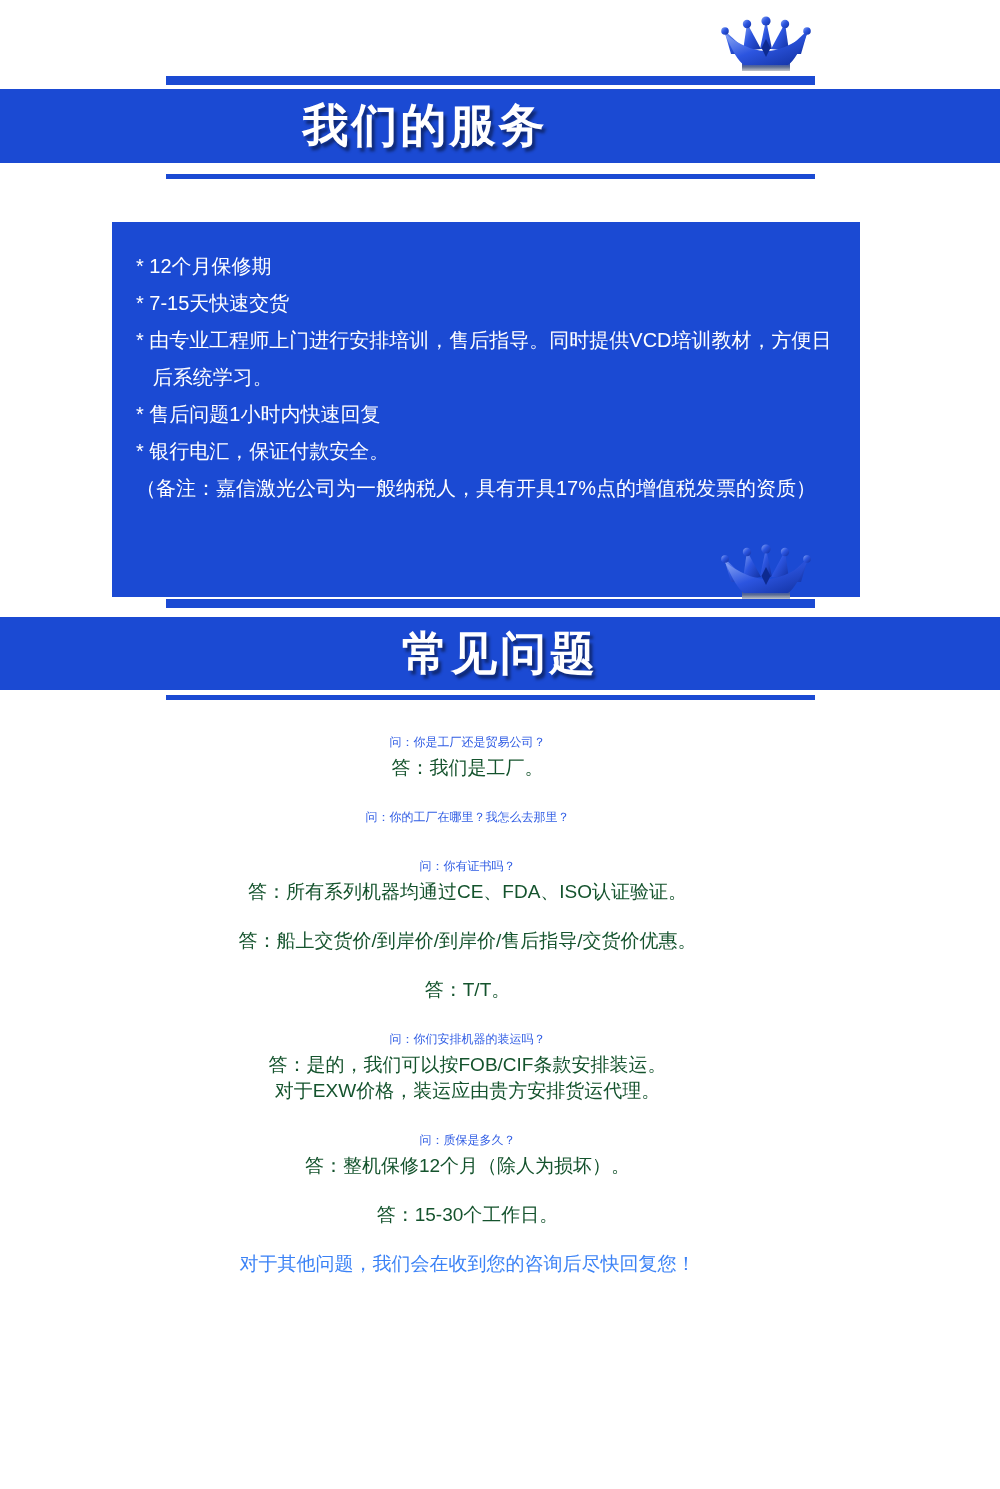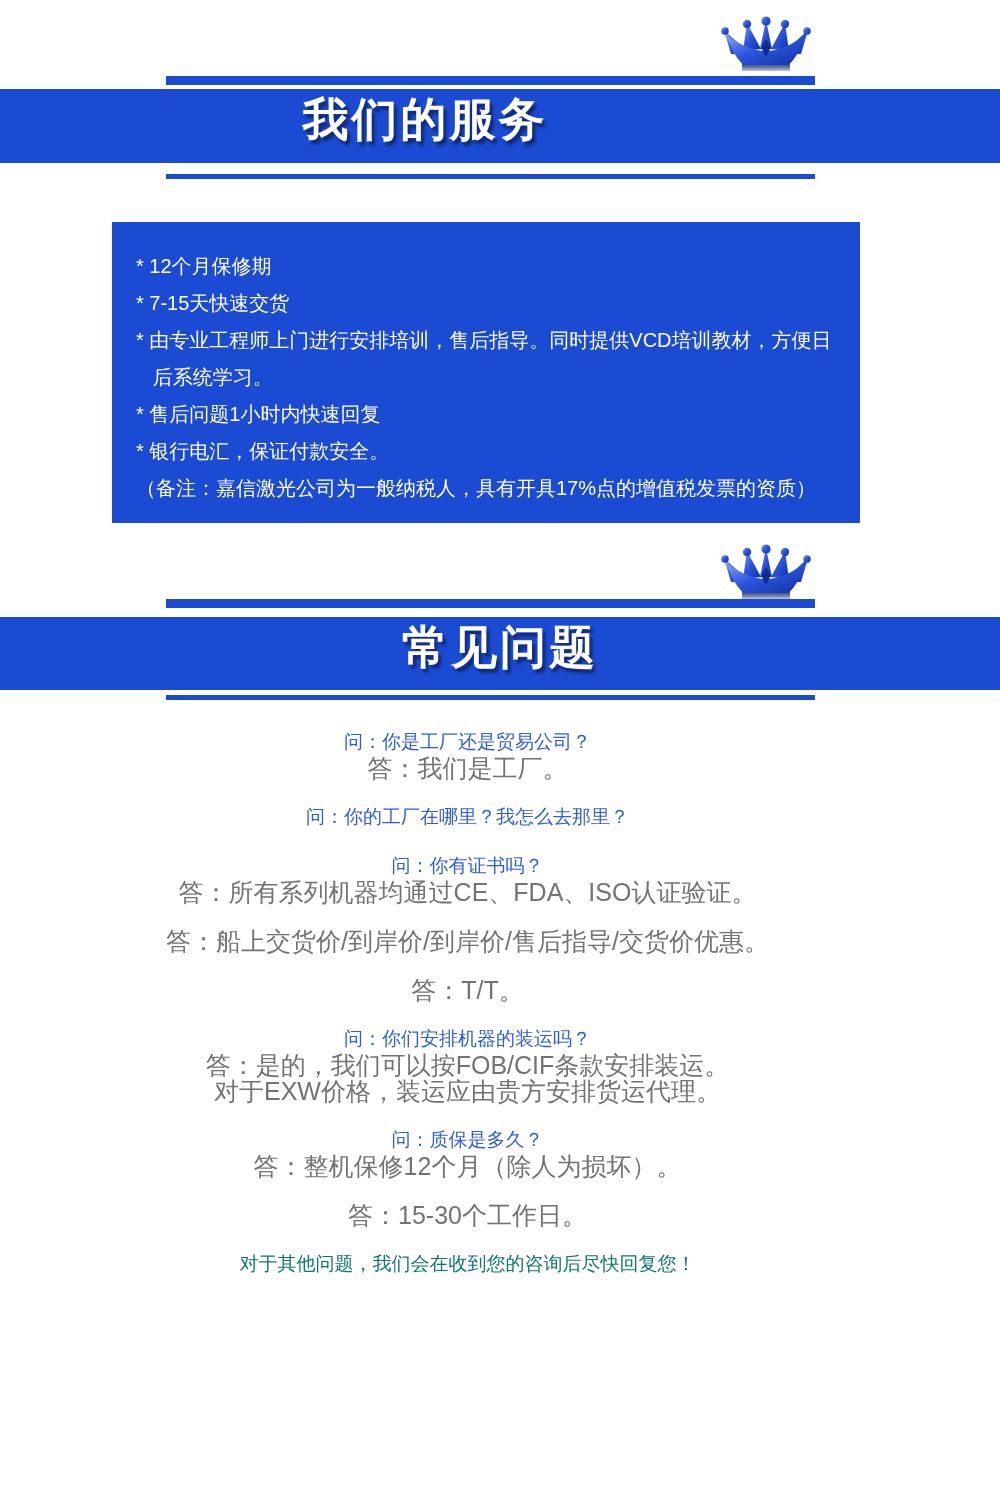--- a/index.html
+++ b/index.html
@@ -14,39 +14,39 @@
   
   .bar{position:absolute;left:166px;width:649px;background:#1b4ad3;}
   .bar-thick{height:9px;}
   .bar-thin{height:5px;}
   .bar-1a{top:76px;}
   .bar-1b{top:174px;}
   .bar-2a{top:599px;}
   .bar-2b{top:695px;}
 
   
-  .banner{position:absolute;left:0;width:1000px;background:#1b4ad3;display:flex;align-items:flex-start;justify-content:center;}
+  .banner{position:absolute;left:0;width:1000px;background:#1b4ad3;display:flex;align-items:center;justify-content:center;}
   .banner-1{top:89px;height:74px;}
   .banner-2{top:617px;height:73px;}
   .banner .title{font-size:46px;font-weight:bold;color:#ffffff;letter-spacing:3px;
     text-shadow:3px 4px 3px rgba(0,0,0,0.45);}
   .banner-1 .title{transform:translateX(-75px);}
 
   
-  .service-box{position:absolute;left:112px;top:222px;width:748px;height:301px;
+  .service-box{position:absolute;left:112px;top:222px;width:748px;height:375px;
     background:#1b4ad3;box-sizing:border-box;padding:26px 22px 0 24px;}
   .service-box p{margin:0;color:#ffffff;font-size:20px;line-height:37px;
     white-space:pre-wrap;}
 
   
   .faq{position:absolute;left:0;top:729px;width:935px;text-align:center;}
   .qa{margin:0 0 23px 0;}
-  .question{margin:0;color:#2f5ce4;font-size:19px;line-height:26px;}
-  .answer{margin:0;color:#737373;font-size:25px;line-height:26px;white-space:pre-line;}
-  .faq-footer{margin:23px 0 0 0;color:#0f766e;font-size:19px;line-height:26px;}
+  .question{margin:0;color:#2f5ce4;font-size:12px;line-height:26px;}
+  .answer{margin:0;color:#14532d;font-size:19px;line-height:26px;white-space:pre-line;}
+  .faq-footer{margin:23px 0 0 0;color:#3b82f6;font-size:19px;line-height:26px;}
 </style>
 </head>
 <body>
 
 <div class="page">
 
   <svg class="crown crown-1" viewBox="0 0 100 60">
     <defs>
       <linearGradient id="crownG" x1="0%" y1="0%" x2="100%" y2="100%">
         <stop offset="0%" stop-color="#8aa6f4"></stop>

